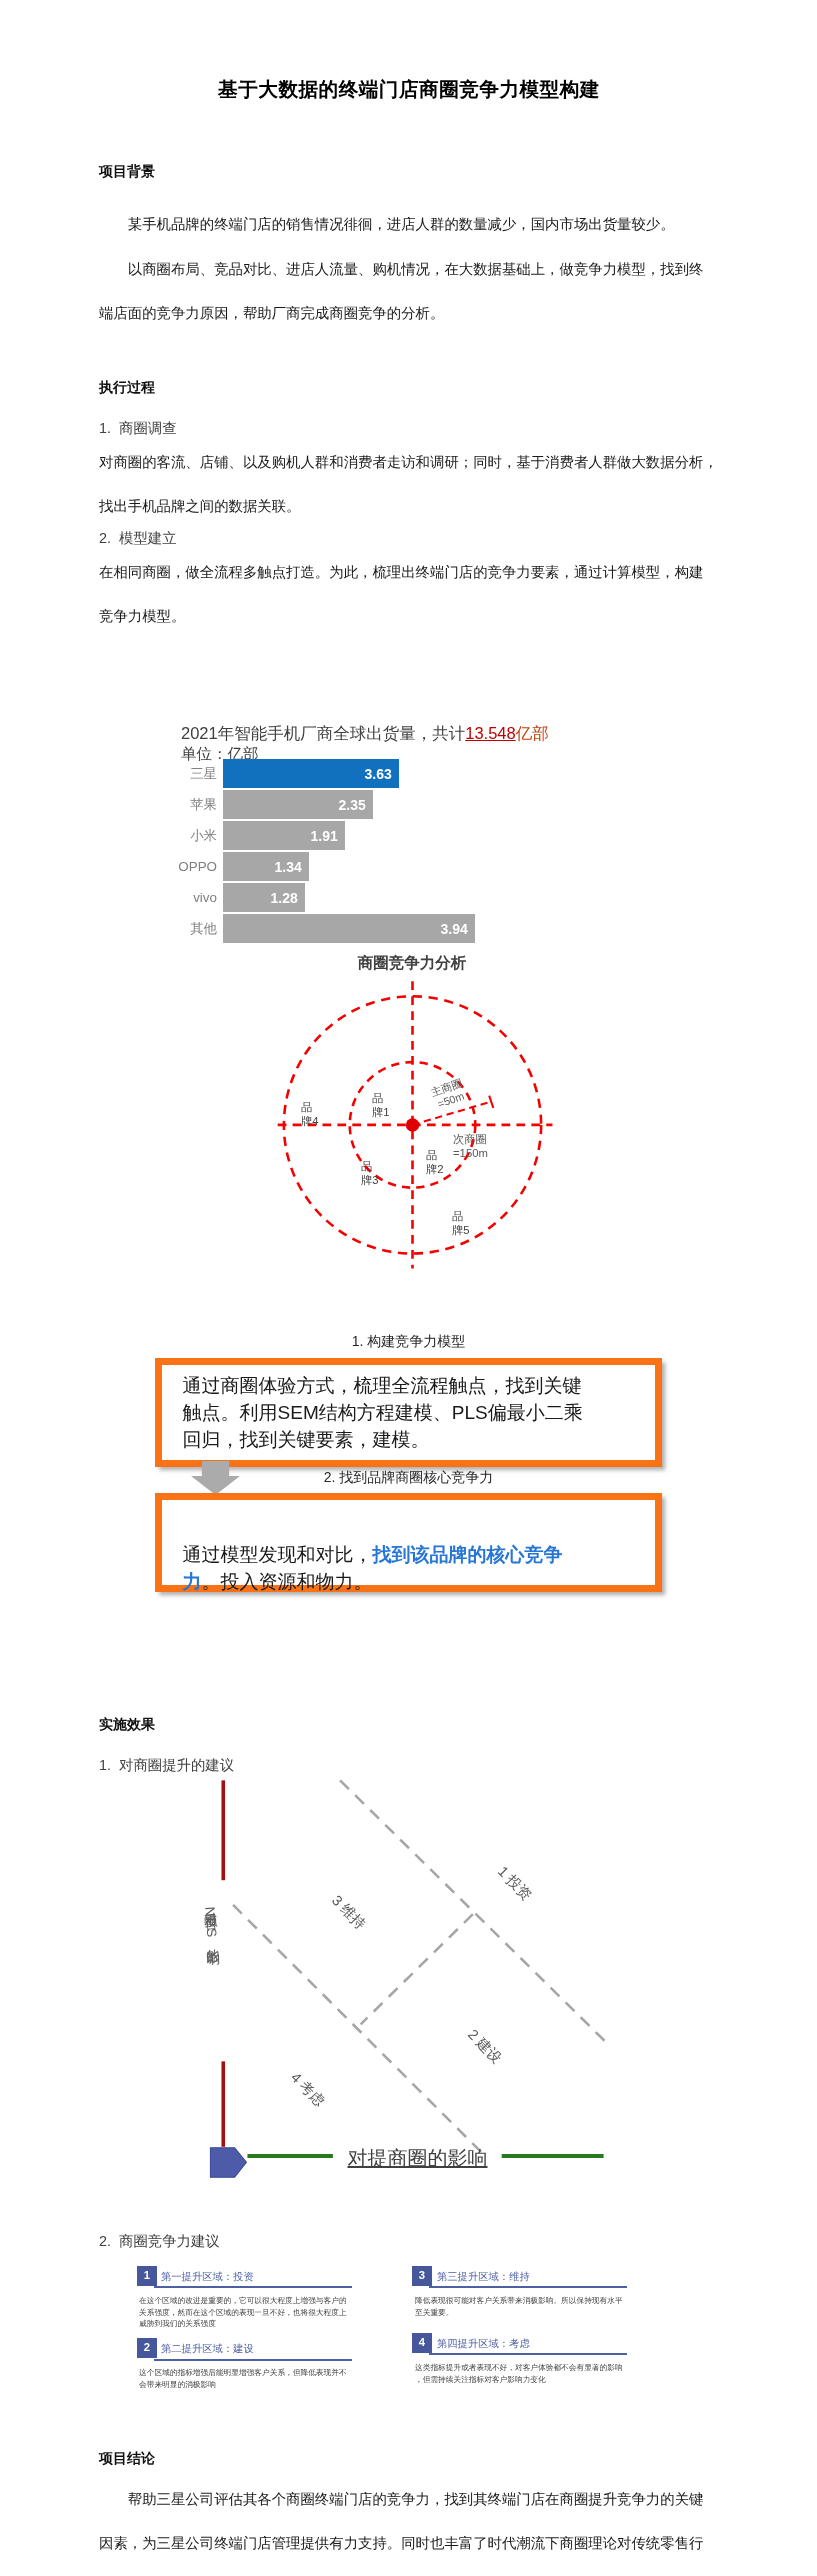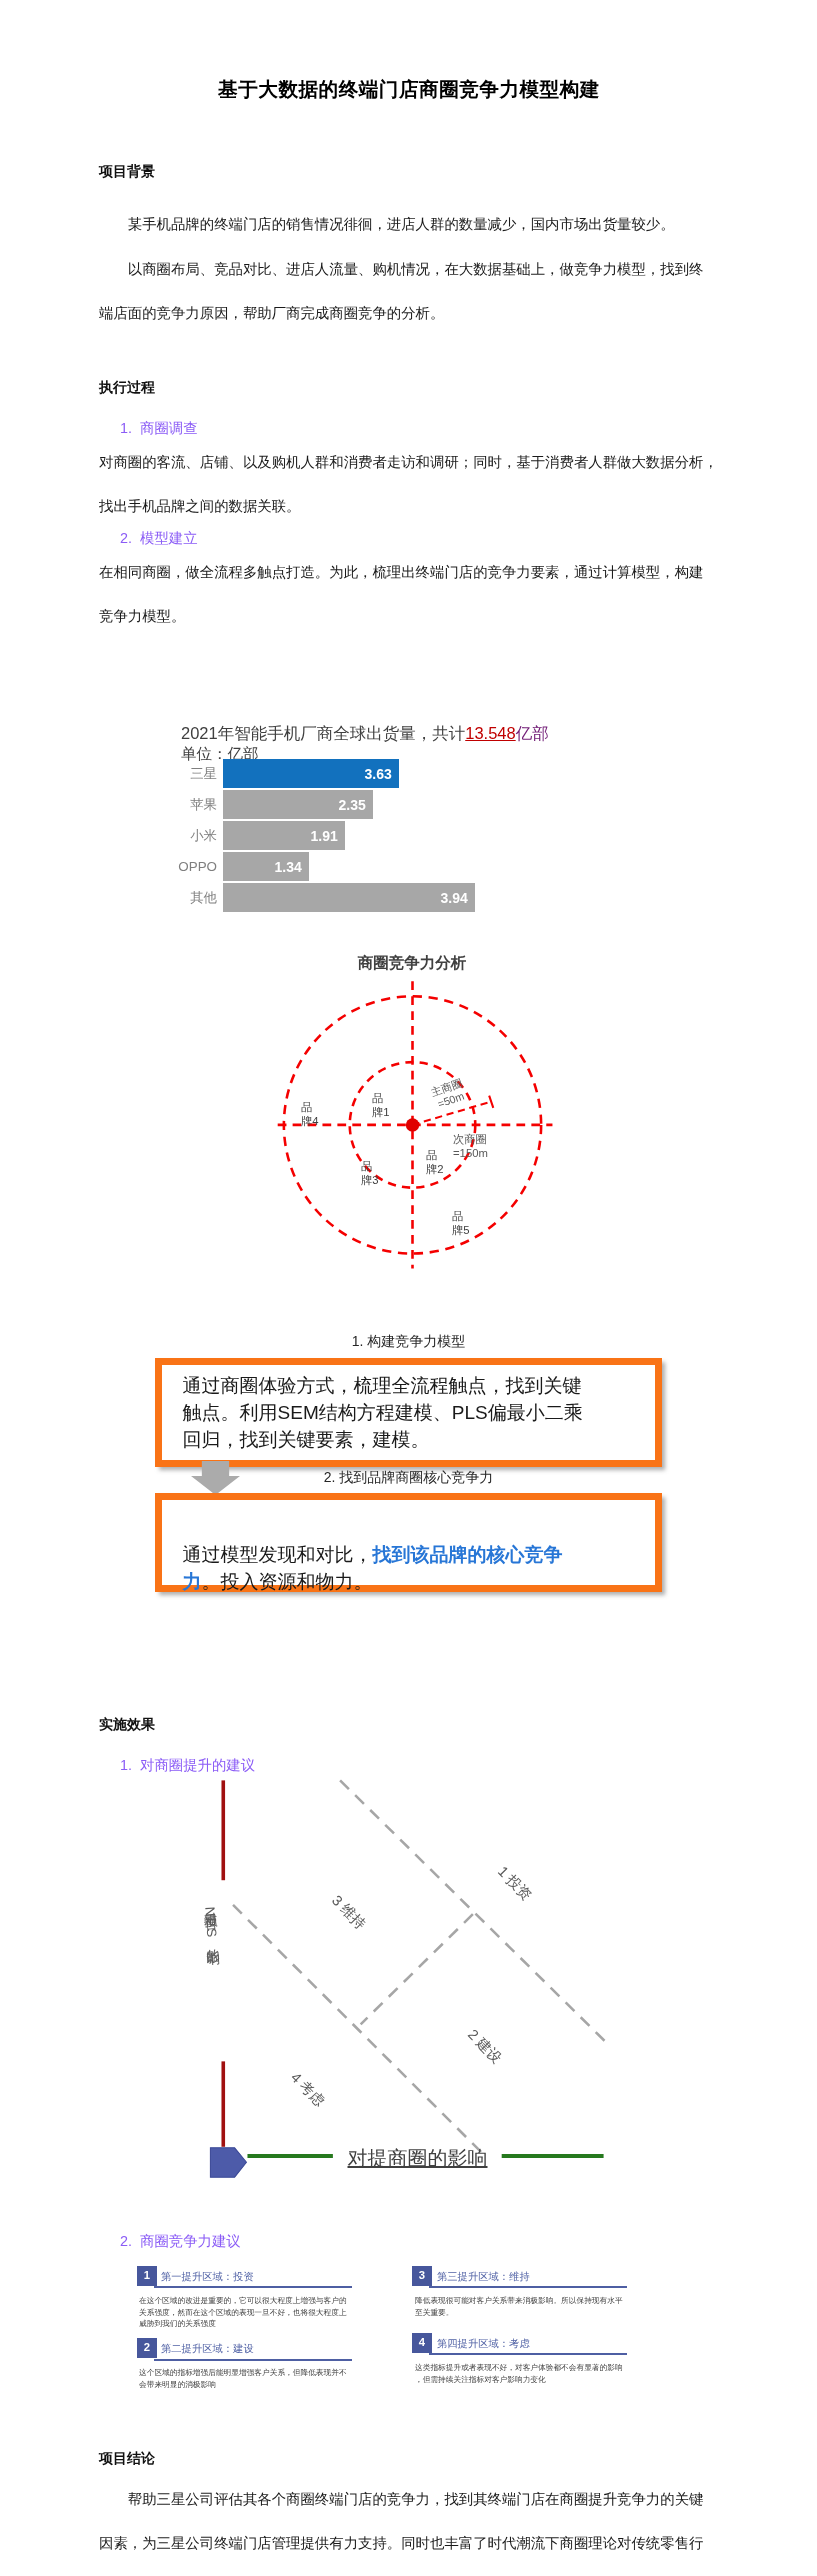--- a/index.html
+++ b/index.html
@@ -24,27 +24,27 @@
   .h1 {
     left: 99px;
     font-size: 14px; font-weight: bold; color: #111111;
   }
   .body-par {
     left: 99px; width: 626px;
     font-size: 14.4px; line-height: 44px; color: #1a1a1a;
   }
   .list-title {
     left: 99px; width: 626px;
-    font-size: 14.4px; color: #8b5cf6; line-height: 20.6px; margin-left: 21px;
+    font-size: 14.4px; color: #404040; line-height: 20.6px;
   }
 
   
   .chart-title-line { left: 181px; font-size: 16.5px; color: #3f3f3f; line-height: 19.6px; }
   .chart-title-line .red-num { color: #c00000; text-decoration: underline; font-weight: 500; }
-  .chart-title-line .red-unit { color: #701a75; }
+  .chart-title-line .red-unit { color: #c2410c; }
   #bar-rows { left: 223px; top: 759px; width: 361px; }
   .bar-row { position: relative; height: 29px; margin-bottom: 2.1px; }
   .bar-cat {
     position: absolute; left: -63px; width: 57px; height: 29px;
     font-size: 13.4px; color: #7f7f7f; text-align: right; line-height: 29px;
   }
   .bar-fill {
     position: absolute; left: 0; top: 0; height: 29px;
     display: flex; align-items: center; justify-content: flex-end;
   }
@@ -145,20 +145,26 @@
       <div class="bar-row">
         <div class="bar-cat">小米</div>
         <div class="bar-fill" style="width: 122px; background: rgb(167, 167, 167);">
           <span class="bar-val">1.91</span>
         </div>
       </div>
       <div class="bar-row">
         <div class="bar-cat">OPPO</div>
         <div class="bar-fill" style="width: 86px; background: rgb(167, 167, 167);">
           <span class="bar-val">1.34</span>
+        </div>
+      </div>
+      <div class="bar-row">
+        <div class="bar-cat">vivo</div>
+        <div class="bar-fill" style="width: 82px; background: rgb(167, 167, 167);">
+          <span class="bar-val">1.28</span>
         </div>
       </div>
       <div class="bar-row">
         <div class="bar-cat">其他</div>
         <div class="bar-fill" style="width: 252px; background: rgb(167, 167, 167);">
           <span class="bar-val">3.94</span>
         </div>
       </div>
     </div>
 

